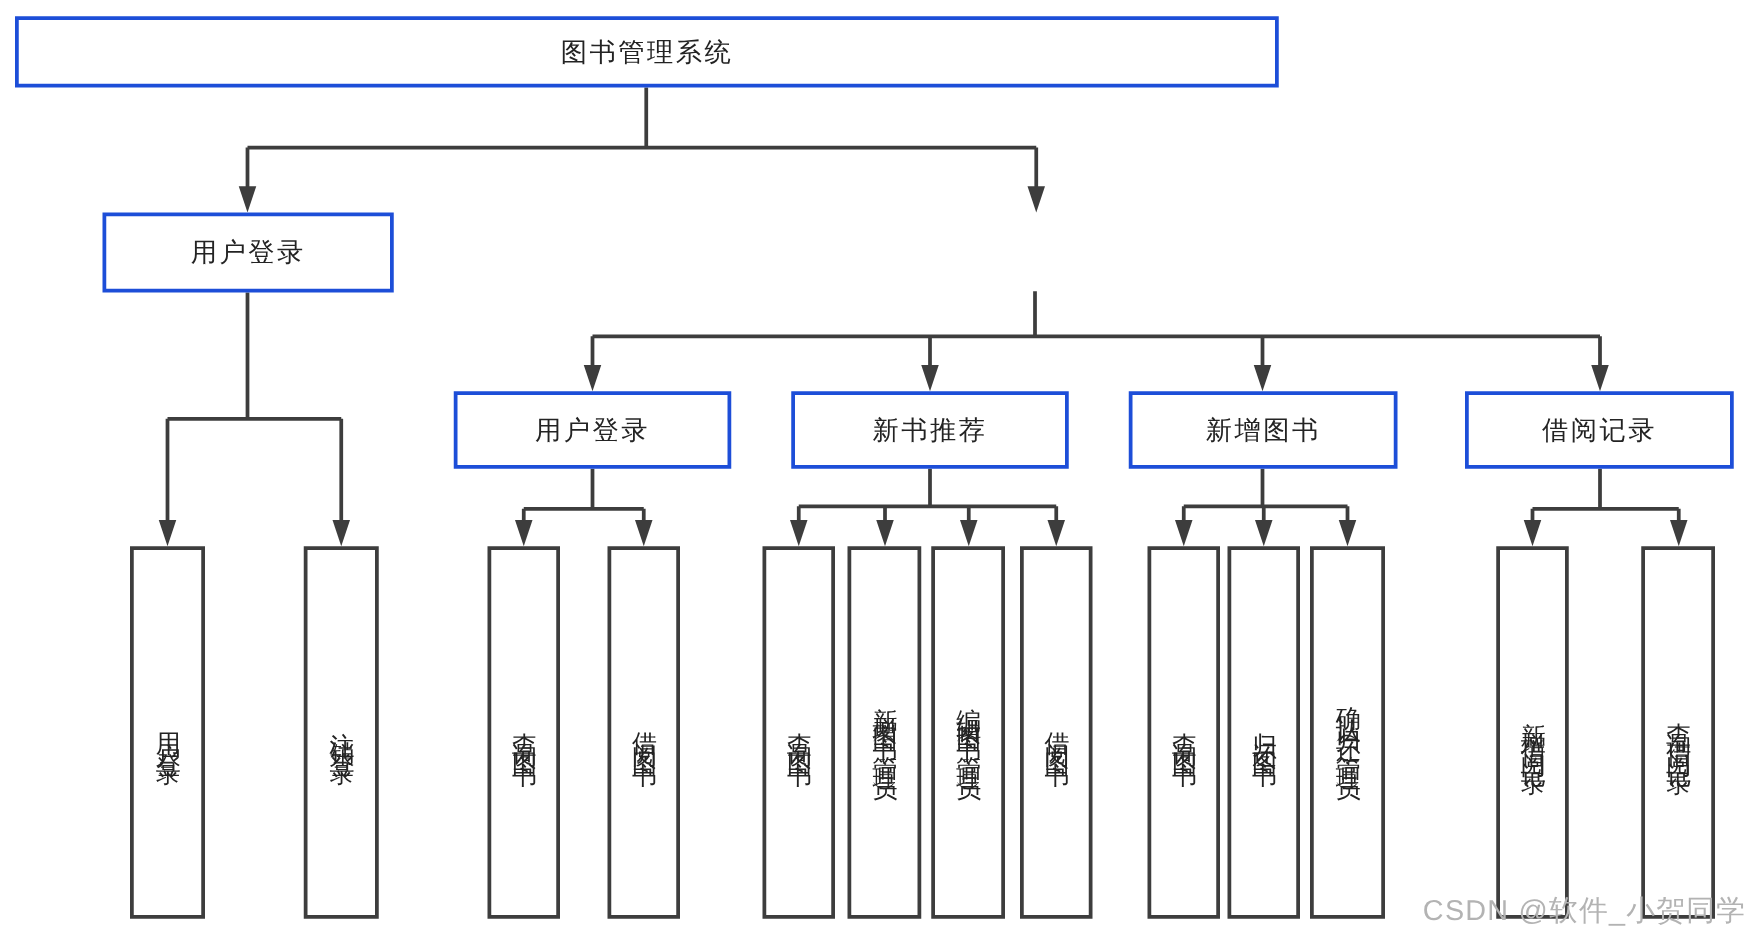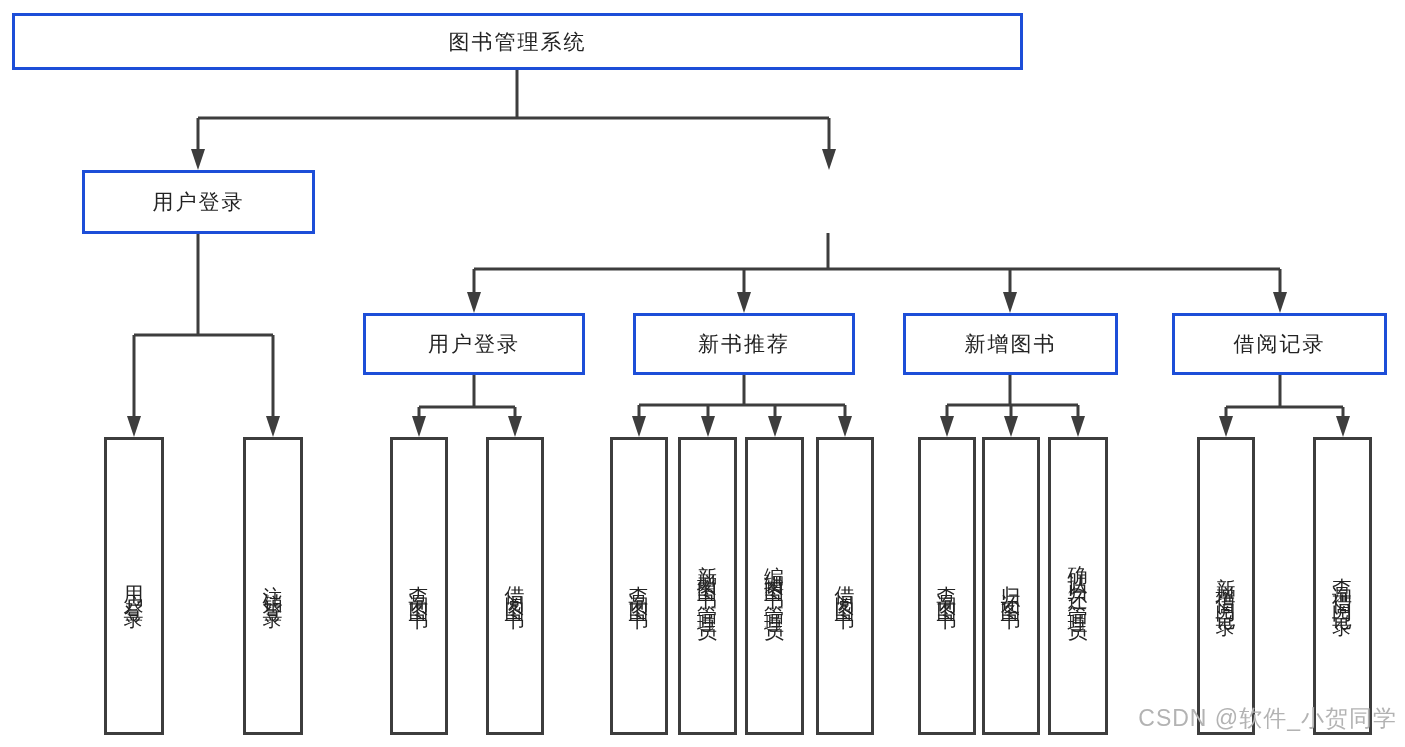--- a/index.html
+++ b/index.html
@@ -53,21 +53,21 @@
     writing-mode: vertical-rl;
     text-orientation: mixed;
     font-size: 20px;
     letter-spacing: 8px;
     color: #232323;
     line-height: 1;
   }
   .watermark {
     position: absolute;
     right: 8px;
-    bottom: 13px;
+    bottom: 3px;
     font-size: 23px;
     color: #b3b3b3;
     letter-spacing: 1px;
     z-index: 5;
     white-space: nowrap;
   }
   svg line, svg polyline {
     stroke: #3d3d3d;
     stroke-width: 3;
     fill: none;

